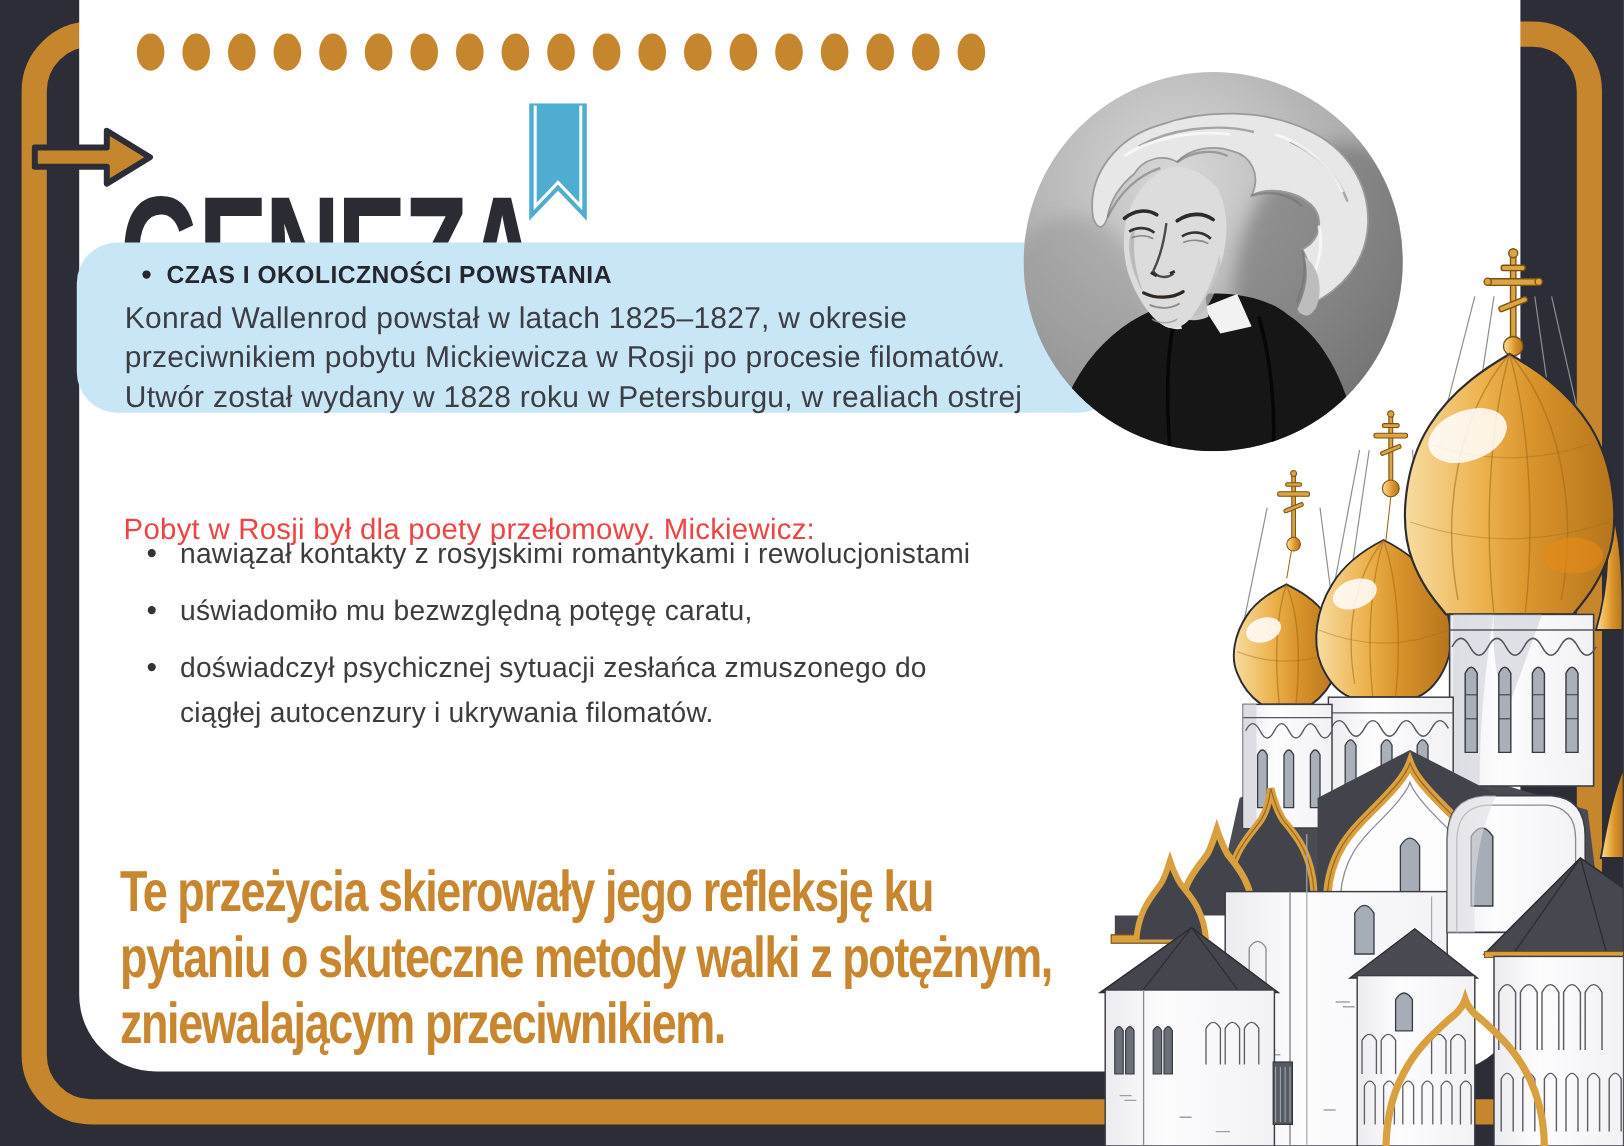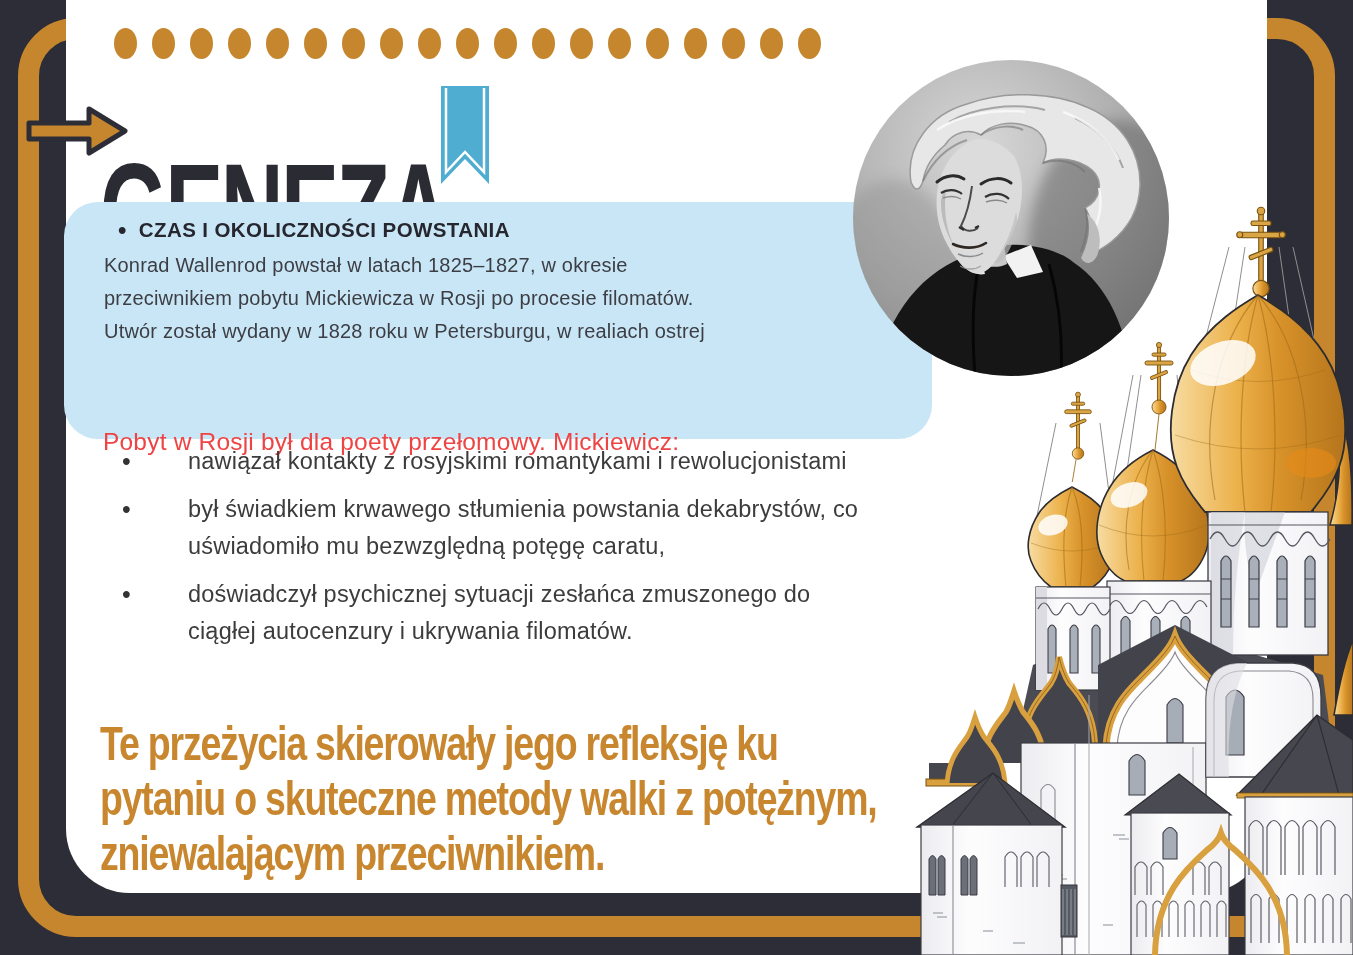--- a/index.html
+++ b/index.html
@@ -15,38 +15,38 @@
   .dots{position:absolute;left:114px;top:28px;display:flex;gap:15px;z-index:3;}
   .dot{width:23px;height:31px;border-radius:50%;background:#c5862e;}
   
   .arrow-wrap{position:absolute;left:26px;top:102px;z-index:3;}
   
   .title{position:absolute;left:100px;top:52px;z-index:3;
          font-size:136px;font-weight:800;line-height:1;letter-spacing:-4px;
          color:#2b2b33;transform:scaleX(0.64);transform-origin:left top;white-space:nowrap;}
   .bookmark-wrap{position:absolute;left:438px;top:86px;z-index:3;}
   
-  .infobox{position:absolute;left:64px;top:202px;width:868px;height:237px;
+  .infobox{position:absolute;left:64px;top:202px;width:868px;height:142px;
            background:#c9e6f7;border-radius:34px;z-index:3;box-sizing:border-box;
            padding:14px 20px 0 40px;}
   .infobox-heading{display:flex;align-items:center;padding-left:14px;
                    font-size:20.5px;font-weight:700;letter-spacing:.4px;color:#26262e;}
   .infobox-heading::before{content:"•";margin-right:12px;font-size:24px;color:#26262e;}
-  .infobox-body{margin-top:5px;font-size:20px;color:#3c3e44;letter-spacing:.2px;}
+  .infobox-body{margin-top:5px;font-size:25px;color:#3c3e44;letter-spacing:.2px;}
   .infobox-body div{line-height:33px;}
   
   .portrait{position:absolute;left:853px;top:60px;width:316px;height:316px;z-index:5;}
   
   .lead{position:absolute;left:103px;top:403px;z-index:3;font-size:24.5px;font-weight:400;
         color:#ef4444;letter-spacing:.2px;white-space:nowrap;}
   .bullets{position:absolute;left:122px;top:443px;z-index:3;list-style:none;margin:0;padding:0;}
   .bullets li{display:flex;margin-bottom:10px;}
   .bullets li::before{content:"•";width:28px;flex:0 0 28px;font-size:25px;color:#333;line-height:37.5px;}
   .bullets .bl{font-size:23.5px;color:#3c3c3c;letter-spacing:.2px;}
-  .bullets .bl div{line-height:37.5px;margin-left:38px;}
+  .bullets .bl div{line-height:37.5px;}
   
   .conclusion{position:absolute;left:100px;top:716px;z-index:4;color:#c8862e;
               font-size:48px;font-weight:700;letter-spacing:-1.5px;
               transform:scaleX(0.78);transform-origin:left top;white-space:nowrap;}
   .conclusion div{line-height:55px;}
   
   .church{position:absolute;left:893px;top:195px;width:460px;height:760px;z-index:6;pointer-events:none;}
 </style>
 </head>
 <body>
@@ -158,21 +158,20 @@
   <p class="lead">Pobyt w Rosji był dla poety przełomowy. Mickiewicz:</p>
 
   <ul class="bullets">
     <li>
       <div class="bl">
         <div>nawiązał kontakty z rosyjskimi romantykami i rewolucjonistami</div>
       </div>
     </li>
     <li>
       <div class="bl">
-        <div>był świadkiem krwawego stłumienia powstania dekabrystów, co</div>
         <div>uświadomiło mu bezwzględną potęgę caratu,</div>
       </div>
     </li>
     <li>
       <div class="bl">
         <div>doświadczył psychicznej sytuacji zesłańca zmuszonego do</div>
         <div>ciągłej autocenzury i ukrywania filomatów.</div>
       </div>
     </li>
   </ul>

